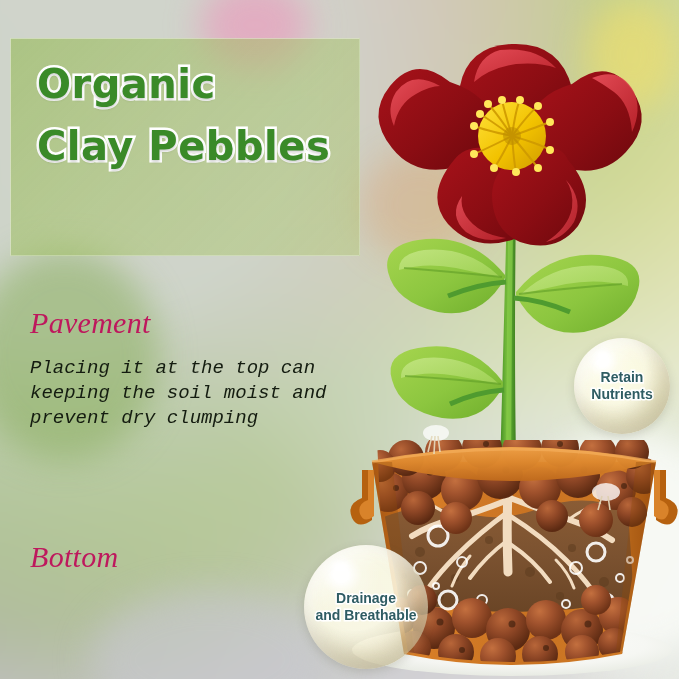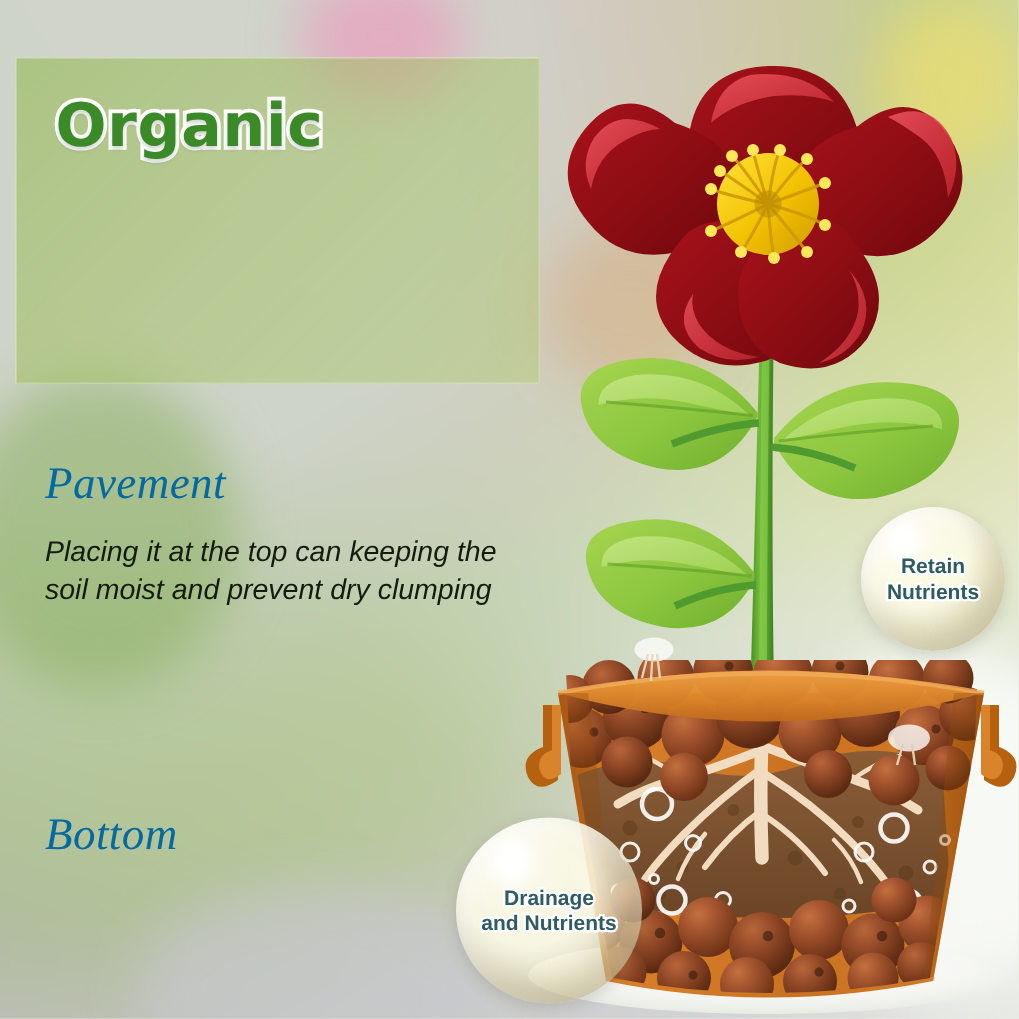--- a/index.html
+++ b/index.html
@@ -55,25 +55,25 @@
     white-space:nowrap;
   }
 
   
   .copy{ position:absolute; left:30px; }
   .copy.pavement{ top:306px; }
   .copy.bottom{   top:540px; }
   .copy h2{
     font-family:"Liberation Serif", serif;
     font-style:italic; font-weight:400;
-    font-size:30px; color:#0369a1;
+    font-size:30px; color:#be185d;
     margin-bottom:16px; letter-spacing:0.3px;
   }
   .copy p{
-    font-family:Liberation Sans, sans-serif;
+    font-family:Liberation Mono, monospace;
     font-style:italic; font-weight:400;
     font-size:19px; line-height:25px; color:#141c10;
     max-width:320px;
   }
   .copy.bottom p{ max-width:250px; }
 
   
   .plant{ position:absolute; left:0; top:0; width:679px; height:679px; pointer-events:none; }
 
   
@@ -395,36 +395,37 @@
     <g opacity="0.92">
       <ellipse cx="436" cy="433" rx="13" ry="8" fill="#ffffff" opacity="0.8"></ellipse>
       <path d="M432 436 L428 452 M438 436 L440 452 M435 436 L434 454" stroke="#e6dcc0" stroke-width="1.6"></path>
       <ellipse cx="606" cy="492" rx="14" ry="9" fill="#ffffff" opacity="0.85"></ellipse>
       <path d="M602 496 L598 510 M608 496 L610 510" stroke="#e6dcc0" stroke-width="1.6"></path>
     </g>
   </svg>
 
   <div class="title-panel">
     <div class="title-line">Organic</div>
+    <div class="title-line">Clay Pebbles</div>
   </div>
 
   <div class="copy pavement">
     <h2>Pavement</h2>
     <p>Placing it at the top can keeping the soil moist and prevent dry clumping</p>
   </div>
 
   <div class="copy bottom">
     <h2>Bottom</h2>
   </div>
 
   <div class="bubble" id="bubble-retain">
     <span class="glint" style="left:22px;top:13px;width:13px;height:9px;"></span>
     <span class="bubble-label">Retain
 Nutrients</span>
   </div>
 
   <div class="bubble" id="bubble-drainage">
     <span class="glint" style="left:28px;top:16px;width:17px;height:11px;"></span>
     <span class="bubble-label">Drainage
-and Nutrients</span>
+and Breathable</span>
   </div>
 
 </div>
 
 </body></html>

